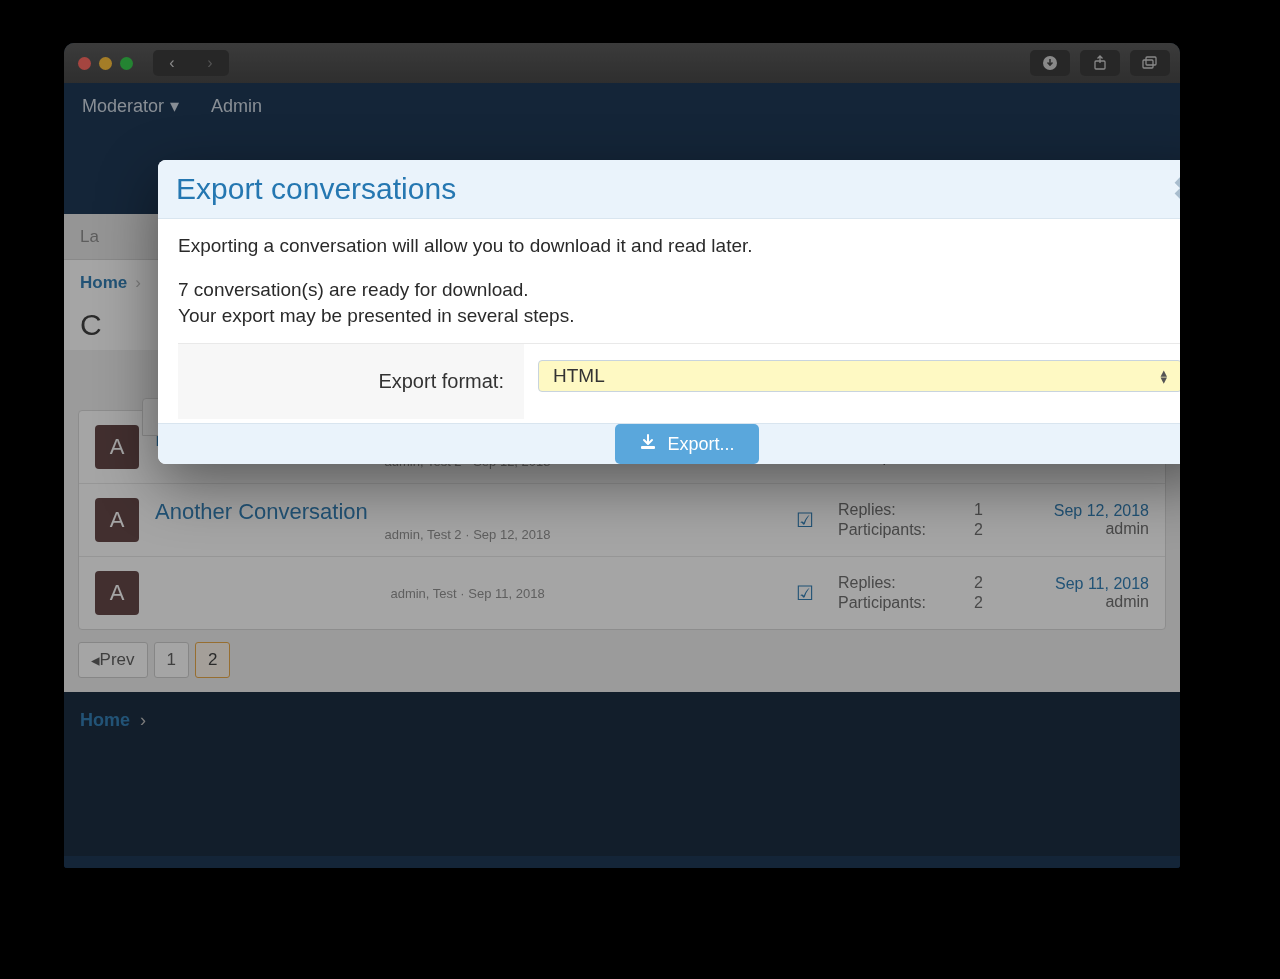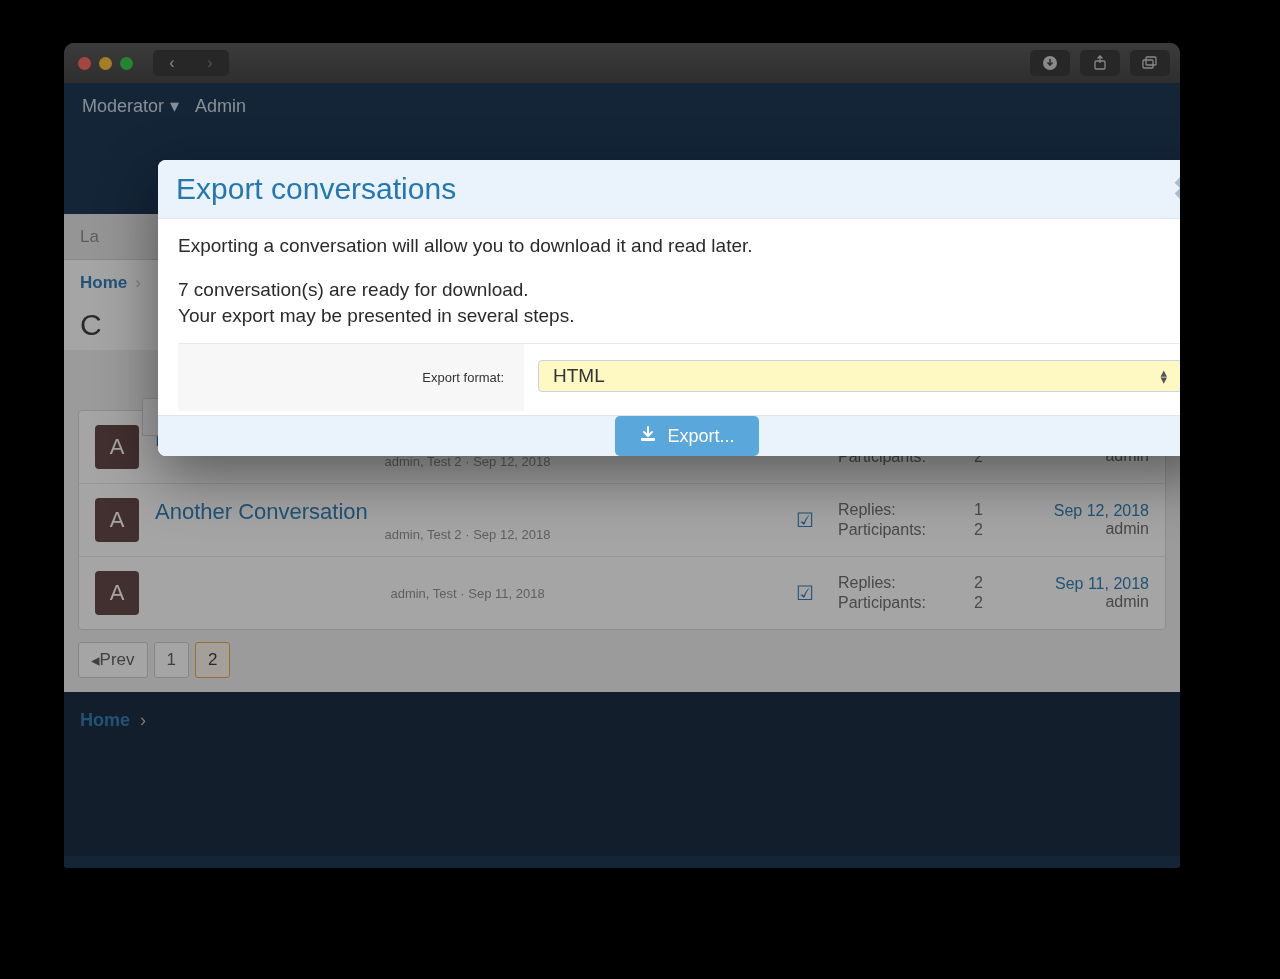--- a/index.html
+++ b/index.html
@@ -31,21 +31,21 @@
 .traffic { display:flex; gap:8px; }
 .dot { width:13px; height:13px; border-radius:50%; }
 .dot.red{background:#ff5f57;} .dot.yellow{background:#febc2e;} .dot.green{background:#28c840;}
 .navbtns{display:flex;margin-left:10px;background:#2e2e2e;border-radius:5px;}
 .navbtn{width:38px;height:26px;display:flex;align-items:center;justify-content:center;color:#d0d0d0;font-size:16px;}
 .urlbar{position:absolute;left:334px;width:508px;height:27px;background:#2a2a2a;border-radius:5px;display:flex;align-items:center;justify-content:center;color:#c7c7c7;font-size:14px;}
 .urlbar .reload{position:absolute;right:8px;color:#a0a0a0;}
 .tb-right{position:absolute;right:10px;display:flex;gap:10px;align-items:center;}
 .tb-btn{width:40px;height:26px;background:#2e2e2e;border-radius:5px;display:flex;align-items:center;justify-content:center;color:#d0d0d0;}
 
-.forum-nav{height:46px;background:#0e2a4a;display:flex;align-items:center;padding:0 18px;color:#cfd9e4;font-size:18px;gap:16px;}
+.forum-nav{height:46px;background:#0e2a4a;display:flex;align-items:center;padding:0 18px;color:#cfd9e4;font-size:18px;gap:32px;}
 .forum-nav .mod{display:flex;align-items:center;gap:6px;}
 .forum-sub{height:46px;background:#e5e5e5;border-bottom:1px solid #d0d0d0;color:#888;padding:0 16px;display:flex;align-items:center;font-size:17px;}
 .breadcrumb{height:46px;background:#fff;padding:0 16px;display:flex;align-items:center;color:#2577b1;font-weight:600;font-size:17px;gap:8px;}
 .breadcrumb .chev{color:#bbb;font-weight:400;}
 .page-title{background:#fff;padding:2px 16px 8px;font-size:30px;color:#333;}
 .page-area{background:#efefef;padding:0 14px 14px;}
 
 .list{background:#fff;border:1px solid #d7d7d7;border-radius:4px;}
 .row{display:flex;align-items:center;padding:14px 16px;border-top:1px solid #e6e6e6;gap:16px;}
 .row:first-child{border-top:none;}
@@ -69,21 +69,21 @@
 
 .overlay{position:absolute;inset:0;background:rgba(30,30,30,0.40);}
 .modal{position:absolute;left:94px;top:117px;width:1058px;background:#fff;border-radius:8px;box-shadow:0 20px 60px rgba(0,0,0,0.45);overflow:hidden;}
 .modal-hd{background:#eaf3fb;padding:12px 18px;display:flex;justify-content:space-between;align-items:center;border-bottom:1px solid #d9e5ef;}
 .modal-title{color:#2577b1;font-size:30px;font-weight:400;}
 .modal-close{color:#a9bdce;font-size:30px;font-weight:700;cursor:pointer;line-height:1;}
 .modal-body{padding:16px 20px 4px;font-size:19px;color:#2a2a2a;}
 .modal-body p{margin-bottom:4px;}
 .modal-body p.gap{margin-bottom:22px;}
 .form-row{display:flex;border-top:1px solid #e9e9e9;margin-top:16px;}
-.form-label{width:346px;background:#f7f7f7;padding:26px 20px;text-align:right;font-size:13px;color:#333;}
+.form-label{width:346px;background:#f7f7f7;padding:26px 20px;text-align:right;font-size:20px;color:#333;}
 .form-field{flex:1;padding:16px 14px;}
 .select{width:100%;height:32px;border:1px solid #c8d4de;background:#fef9c3;border-radius:4px;padding:0 14px;font-size:19px;color:#333;display:flex;align-items:center;justify-content:space-between;}
 .select .arrows{font-size:13px;line-height:7px;color:#555;display:flex;flex-direction:column;}
 .modal-ft{background:#eaf3fb;display:flex;justify-content:center;border-top:1px solid #d9e5ef;}
 .export-btn{background:#5aa7dc;color:#fff;border:none;height:40px;padding:0 24px;border-radius:5px;font-size:18px;display:flex;align-items:center;gap:10px;}
 .dlicon{display:inline-block;}
 
 .orange-btn{position:absolute;right:14px;top:300px;width:15px;height:42px;background:#e8a33d;border-radius:0 5px 5px 0;}
 .listbar{position:absolute;left:78px;right:14px;top:355px;height:38px;background:#fff;border:1px solid #d7d7d7;border-radius:4px 4px 0 0;}
 </style>

